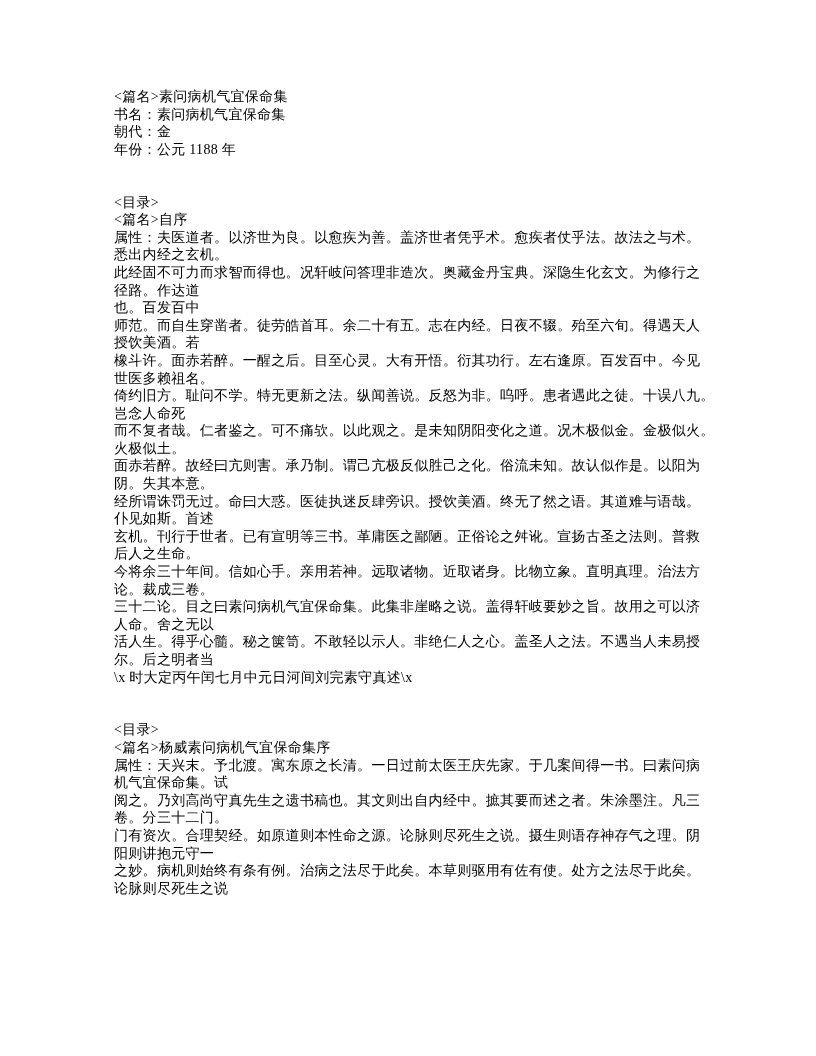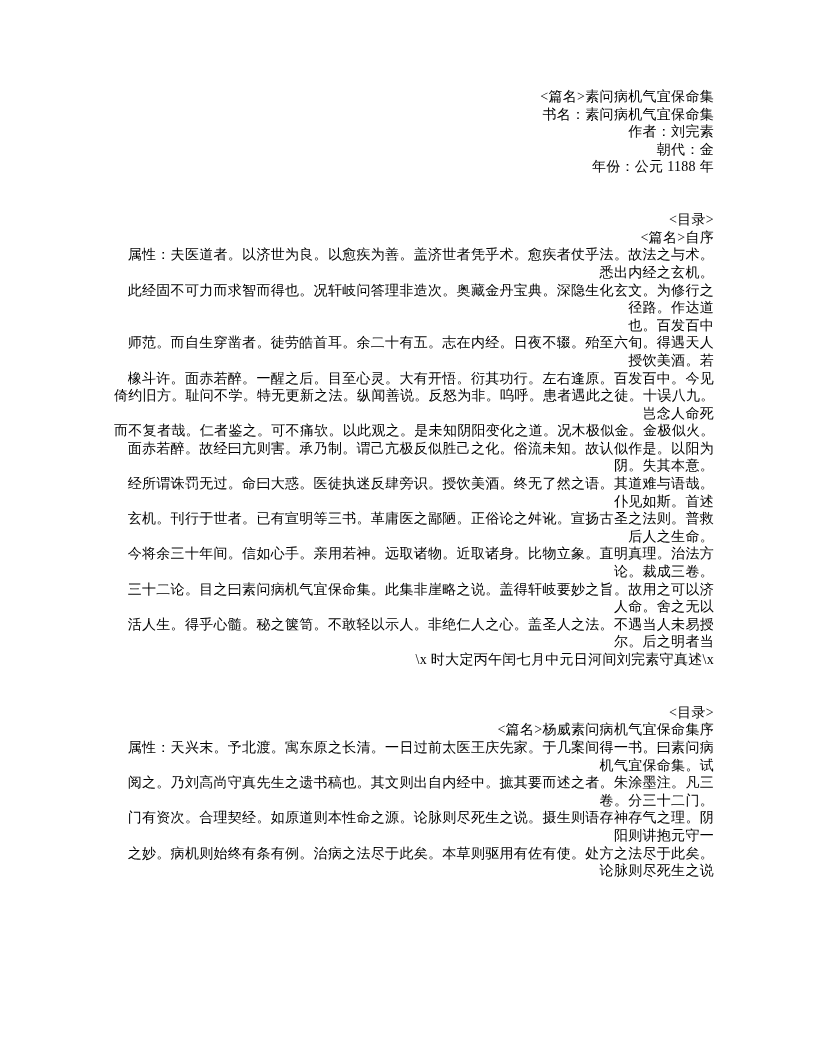--- a/index.html
+++ b/index.html
@@ -26,48 +26,48 @@
       width: 600px;
       font-family: "Liberation Serif", "DejaVu Serif", serif;
       font-size: 14px;
       line-height: 17.6px;
       letter-spacing: 0.3px;
       color: #000000;
     }
     .doc-line {
       white-space: pre;
       height: 17.6px;
-      text-align: right;
     }
   </style>
 </head>
 <body>
 
 <div class="page">
   <div class="text-block">
       <div class="doc-line">&lt;篇名&gt;素问病机气宜保命集</div>
       <div class="doc-line">书名：素问病机气宜保命集</div>
-      <div class="doc-line">作者：刘完素</div>
       <div class="doc-line">朝代：金</div>
       <div class="doc-line">年份：公元 1188 年</div>
       <div class="doc-line">&nbsp;</div>
       <div class="doc-line">&nbsp;</div>
       <div class="doc-line">&lt;目录&gt;</div>
       <div class="doc-line">&lt;篇名&gt;自序</div>
       <div class="doc-line">属性：夫医道者。以济世为良。以愈疾为善。盖济世者凭乎术。愈疾者仗乎法。故法之与术。</div>
       <div class="doc-line">悉出内经之玄机。</div>
       <div class="doc-line">此经固不可力而求智而得也。况轩岐问答理非造次。奥藏金丹宝典。深隐生化玄文。为修行之</div>
       <div class="doc-line">径路。作达道</div>
       <div class="doc-line">也。百发百中</div>
       <div class="doc-line">师范。而自生穿凿者。徒劳皓首耳。余二十有五。志在内经。日夜不辍。殆至六旬。得遇天人</div>
       <div class="doc-line">授饮美酒。若</div>
       <div class="doc-line">橡斗许。面赤若醉。一醒之后。目至心灵。大有开悟。衍其功行。左右逢原。百发百中。今见</div>
+      <div class="doc-line">世医多赖祖名。</div>
       <div class="doc-line">倚约旧方。耻问不学。特无更新之法。纵闻善说。反怒为非。呜呼。患者遇此之徒。十误八九。</div>
       <div class="doc-line">岂念人命死</div>
       <div class="doc-line">而不复者哉。仁者鉴之。可不痛欤。以此观之。是未知阴阳变化之道。况木极似金。金极似火。</div>
+      <div class="doc-line">火极似土。</div>
       <div class="doc-line">面赤若醉。故经曰亢则害。承乃制。谓己亢极反似胜己之化。俗流未知。故认似作是。以阳为</div>
       <div class="doc-line">阴。失其本意。</div>
       <div class="doc-line">经所谓诛罚无过。命曰大惑。医徒执迷反肆旁识。授饮美酒。终无了然之语。其道难与语哉。</div>
       <div class="doc-line">仆见如斯。首述</div>
       <div class="doc-line">玄机。刊行于世者。已有宣明等三书。革庸医之鄙陋。正俗论之舛讹。宣扬古圣之法则。普救</div>
       <div class="doc-line">后人之生命。</div>
       <div class="doc-line">今将余三十年间。信如心手。亲用若神。远取诸物。近取诸身。比物立象。直明真理。治法方</div>
       <div class="doc-line">论。裁成三卷。</div>
       <div class="doc-line">三十二论。目之曰素问病机气宜保命集。此集非崖略之说。盖得轩岐要妙之旨。故用之可以济</div>
       <div class="doc-line">人命。舍之无以</div>

